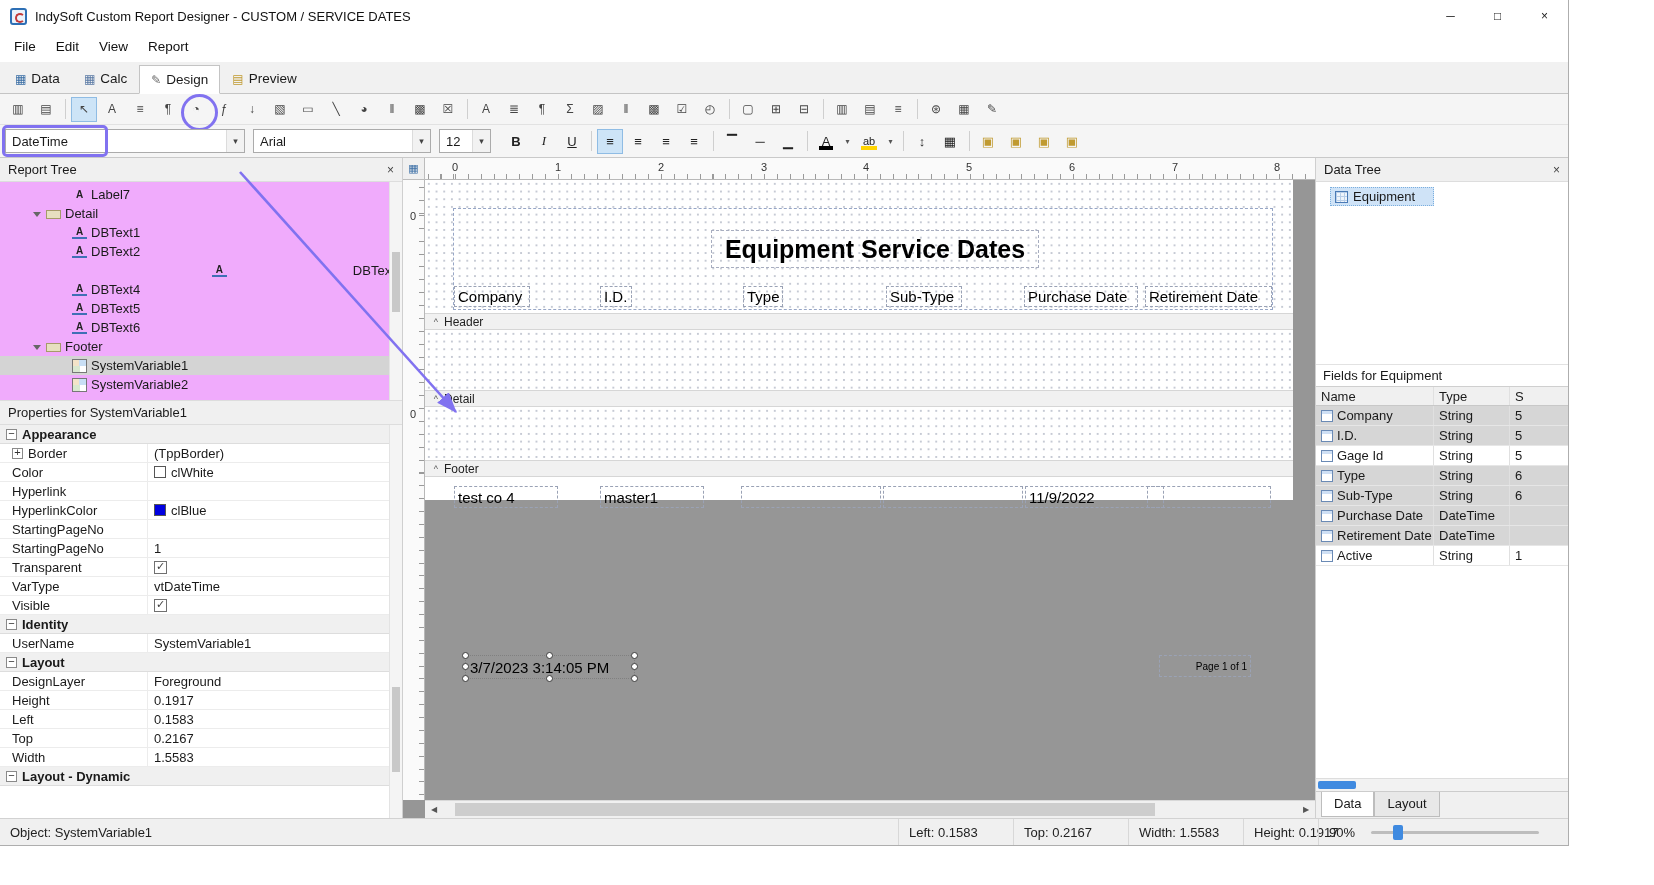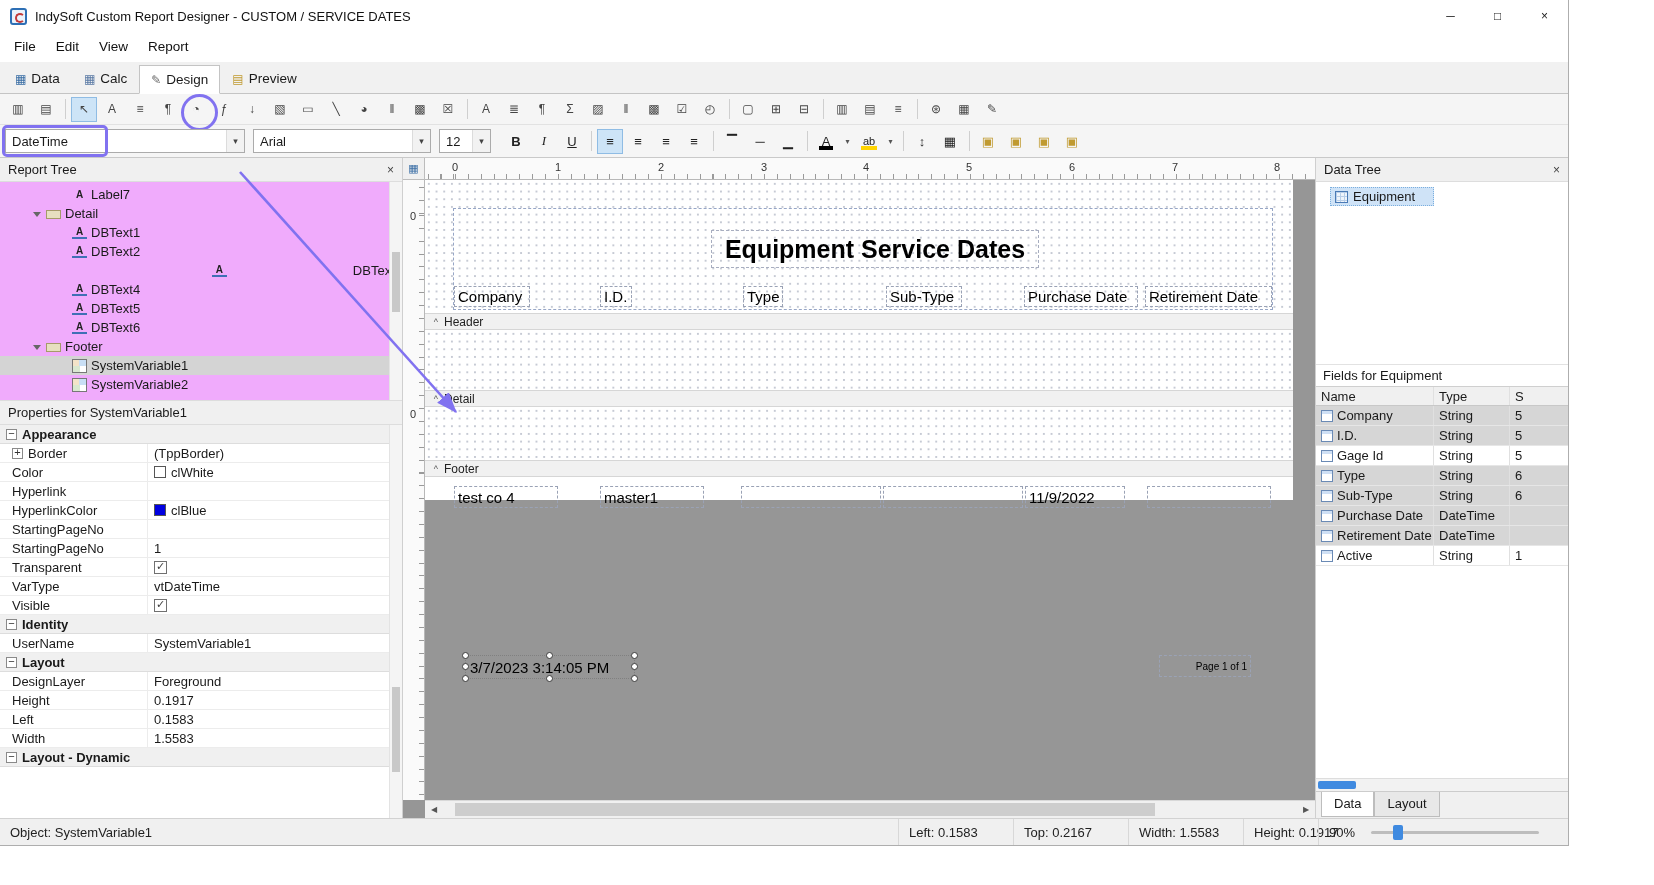--- a/index.html
+++ b/index.html
@@ -110,21 +110,21 @@
   .bandsep { position:absolute; left:0; right:0; height:17px; background:#f1f1f1; border-top:1px solid #d6d6d6; border-bottom:1px solid #d6d6d6; display:flex; align-items:center; gap:6px; padding-left:5px; font-size:12px; color:#222;text-align:right; }
   .bandsep .chev { font-size:9px; color:#555; width:8px; }
   .bandsep .chev::before { content:"^"; }
   .sep-header { top:133px; } .sep-detail { top:210px; } .sep-footer { top:280px; }
   .hregion { position:absolute; left:28px; top:28px; width:820px; height:102px; border:1px dashed #97a6c6; }
   .rtitle { position:absolute; left:286px; top:50px; width:328px; height:38px; border:1px dashed #a8aec0; display:flex; align-items:center; justify-content:center; font-weight:bold; font-size:25px; color:#000; white-space:nowrap; }
   .chead, .dbox { position:absolute; height:21px; border:1px dashed #9aa2b5; display:flex; align-items:center; padding:0 3px; font-size:15px; color:#000; white-space:nowrap; }
   .chead { top:106px; }
   .ch1{left:29px;width:76px}.ch2{left:175px;width:32px}.ch3{left:318px;width:40px}.ch4{left:461px;width:76px}.ch5{left:599px;width:114px}.ch6{left:720px;width:127px}
   .dbox { top:156px; height:22px; }
-  .d1{left:29px;width:104px}.d2{left:175px;width:104px}.d3{left:316px;width:140px}.d4{left:458px;width:140px}.d5{left:600px;width:100px}.d6{left:722px;width:124px}
+  .d1{left:29px;width:104px}.d2{left:175px;width:104px}.d3{left:316px;width:140px}.d4{left:458px;width:140px}.d5{left:600px;width:139px}.d6{left:722px;width:124px}
   .sysvar1 { position:absolute; left:40px; top:248px; width:170px; height:24px; border:1px dotted #808080; font-size:15px; display:flex; align-items:center; padding-left:4px; color:#000; white-space:nowrap; }
   .hdl { position:absolute; width:7px; height:7px; background:#fff; border:1px solid #3c3c3c; border-radius:50%; }
   .hdl.tl{left:-4px;top:-4px}.hdl.tm{left:50%;margin-left:-4px;top:-4px}.hdl.tr{right:-4px;top:-4px}
   .hdl.ml{left:-4px;top:50%;margin-top:-4px}.hdl.mr{right:-4px;top:50%;margin-top:-4px}
   .hdl.bl{left:-4px;bottom:-4px}.hdl.bm{left:50%;margin-left:-4px;bottom:-4px}.hdl.br{right:-4px;bottom:-4px}
   .pageof { position:absolute; left:734px; top:248px; width:92px; height:22px; border:1px dashed #9aa2b5; font-size:10px; display:flex; align-items:center; justify-content:flex-end; padding:0 3px; color:#000; white-space:nowrap; }
   .cscroll { position:absolute; left:22px; right:0; bottom:0; height:18px; background:#f0f0f0; border-top:1px solid #d8d8d8; display:flex; z-index:2; }
   .sarrow { width:18px; display:flex; align-items:center; justify-content:center; font-size:8px; color:#555; background:none; border:none; }
   .strack { flex:1; position:relative; }
   .sthumb { position:absolute; left:12px; top:2px; bottom:2px; width:700px; background:#cdcdcd; }
@@ -619,20 +619,30 @@
             <span class="plabel">
 
               <span>Left</span>
             </span>
             <span class="pvalue">
 
               <span>0.1583</span>
             </span>
           </div>
 
+          <div class="prow">
+            <span class="plabel">
+
+              <span>Top</span>
+            </span>
+            <span class="pvalue">
+
+              <span>0.2167</span>
+            </span>
+          </div>
 
           <div class="prow">
             <span class="plabel">
 
               <span>Width</span>
             </span>
             <span class="pvalue">
 
               <span>1.5583</span>
             </span>

